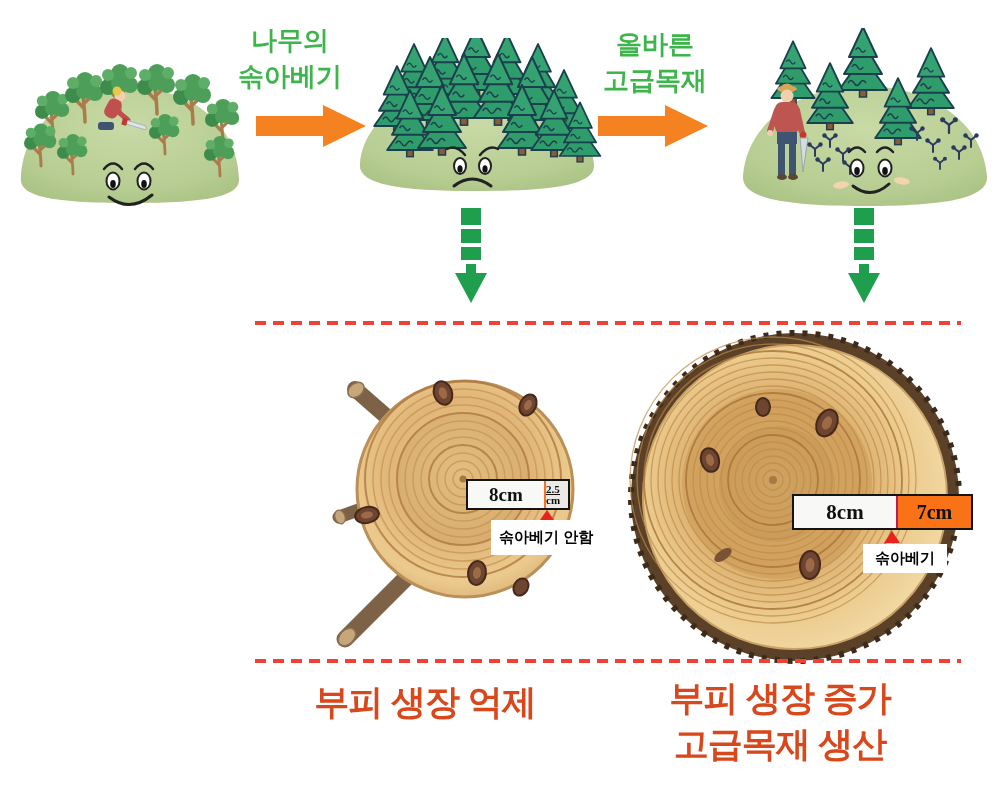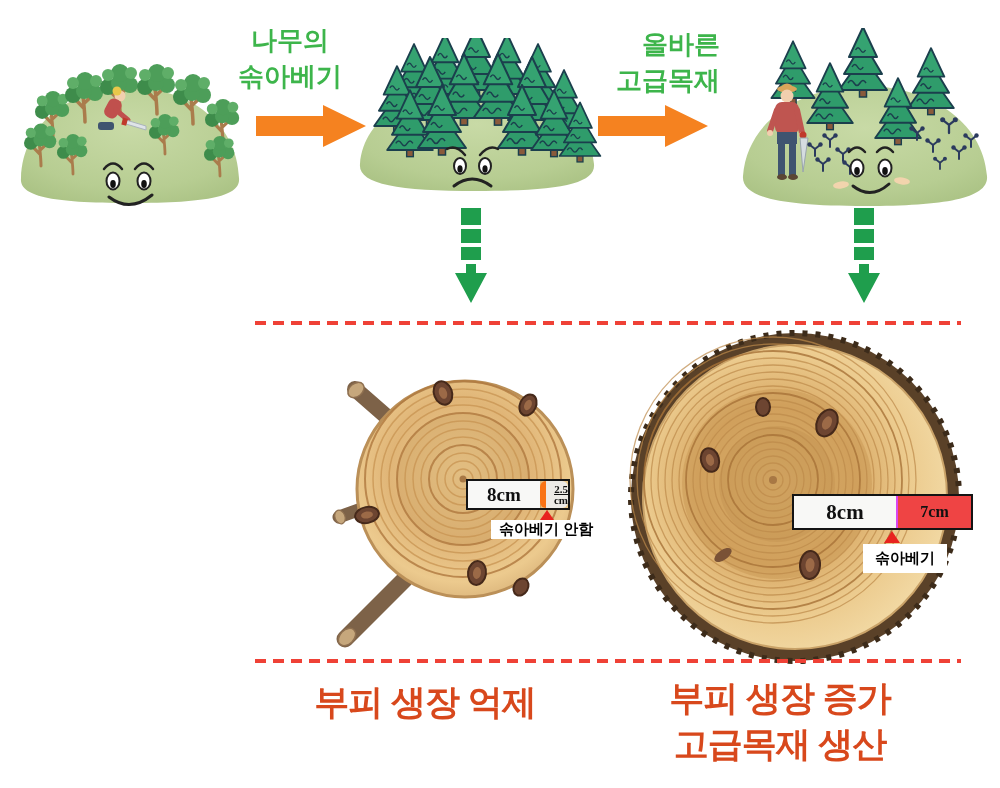--- a/index.html
+++ b/index.html
@@ -3,50 +3,50 @@
 <meta charset="utf-8">
 <style>
   html,body{margin:0;padding:0;background:#fff;}
   .stage{position:relative;width:1000px;height:788px;background:#fff;
          font-family:"Liberation Sans","DejaVu Sans",sans-serif;overflow:hidden;}
   .abs{position:absolute;}
   
   .flow-label{position:absolute;color:#3db54b;font-weight:bold;font-size:26px;
               line-height:36px;text-align:center;width:130px;}
   .flow-label-1{left:225px;top:22px;}
-  .flow-label-2{left:590px;top:26px;text-align:right;}
+  .flow-label-2{left:590px;top:26px;}
   
   .dash{position:absolute;left:255px;width:706px;height:4px;
         background:repeating-linear-gradient(90deg,#ef4136 0 11px,transparent 11px 18px);}
   .dash-top{top:321px;z-index:1;}
   .dash-bottom{top:659px;z-index:5;}
   .slice{z-index:2;}
   
   .ruler{position:absolute;display:flex;border:2px solid #141414;box-sizing:border-box;
          z-index:6;font-family:"Liberation Serif","DejaVu Serif",serif;font-weight:bold;color:#111;}
   .ruler-left{left:466px;top:479px;width:104px;height:31px;}
   .ruler-right{left:792px;top:494px;width:181px;height:36px;}
   .ruler .cell-main{flex:1;display:flex;align-items:center;justify-content:center;
                     background:#f8f8f6;font-size:19px;}
   .ruler-right .cell-main{font-size:21px;}
-  .ruler-left .cell-extra{width:22px;border-left:6px solid #f97316;background:#eceae6;
-        display:flex;flex-direction:column;align-items:flex-end;justify-content:center;
-        font-size:11px;line-height:10px;border-radius:6px;}
+  .ruler-left .cell-extra{width:22px;border-left:2px solid #f97316;background:#eceae6;
+        display:flex;flex-direction:column;align-items:flex-start;justify-content:center;
+        font-size:11px;line-height:10px;}
   .ruler-left .cell-extra .val{border-bottom:1.5px solid #111;}
-  .ruler-right .cell-extra{width:73px;border-left:2px solid #d946ef;background:#ef4444;
-        display:flex;align-items:center;justify-content:center;font-size:16px;}
+  .ruler-right .cell-extra{width:73px;border-left:2px solid #be185d;background:#f97316;
+        display:flex;align-items:center;justify-content:center;font-size:20px;}
   
   .tri{position:absolute;width:0;height:0;z-index:7;
        border-left:8px solid transparent;border-right:8px solid transparent;
        border-bottom:12px solid #e8231f;}
   .tri-left{left:540px;top:510px;border-left-width:7px;border-right-width:7px;border-bottom-width:10px;}
   .tri-right{left:884px;top:531px;}
   
   .marker-caption{position:absolute;background:#fff;color:#000;font-weight:bold;
-                  font-size:15px;padding:0 8px;z-index:7;white-space:nowrap;}
+                  font-size:15px;padding:8px 8px;z-index:7;white-space:nowrap;}
   .cap-left{left:491px;top:520px;}
   .cap-right{left:863px;top:544px;padding:5px 12px;}
   
   .result{position:absolute;color:#d8481c;font-weight:bold;font-size:35px;
           text-align:center;letter-spacing:-1px;z-index:6;}
   .result-left{left:270px;top:679px;width:310px;}
   .result-right{left:628px;top:675px;width:304px;line-height:46px;}
 </style>
 </head>
 <body>

